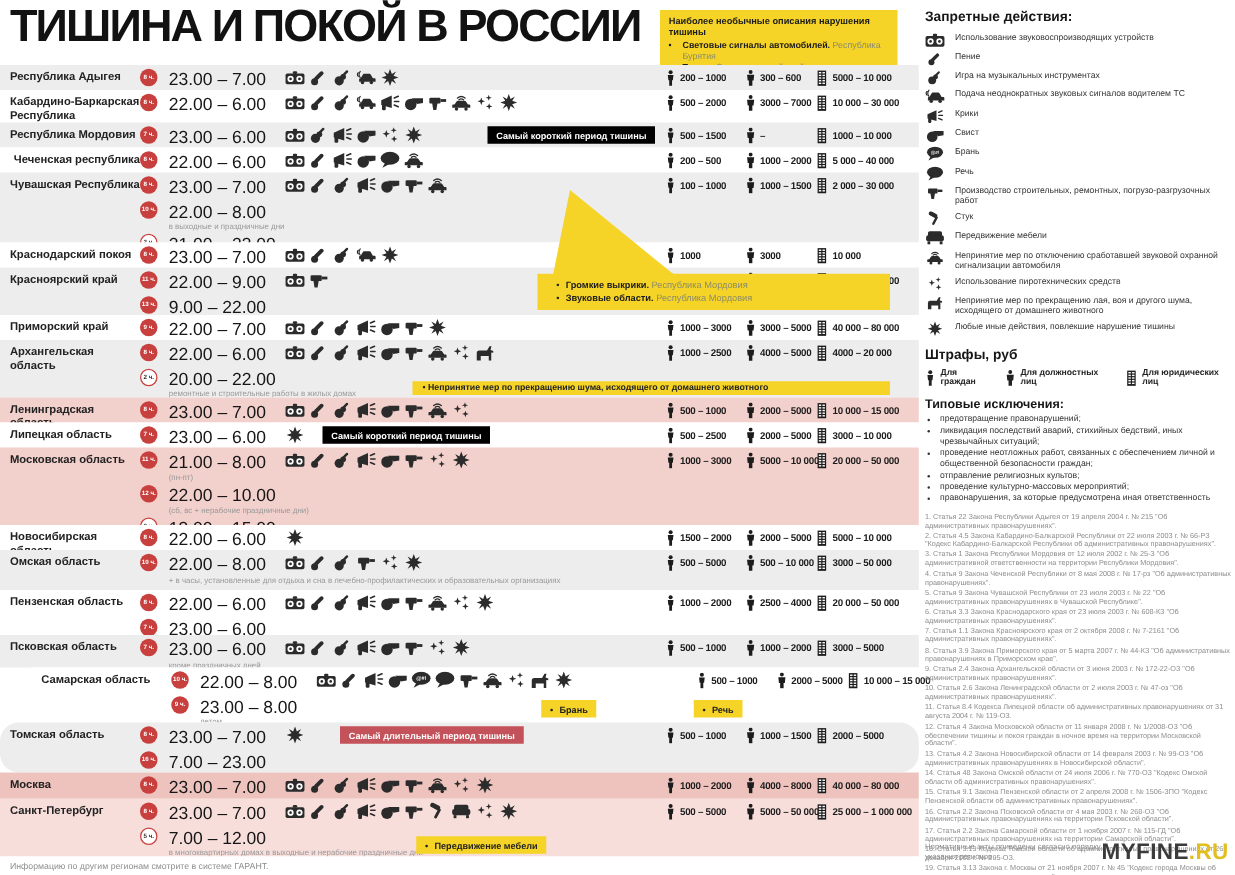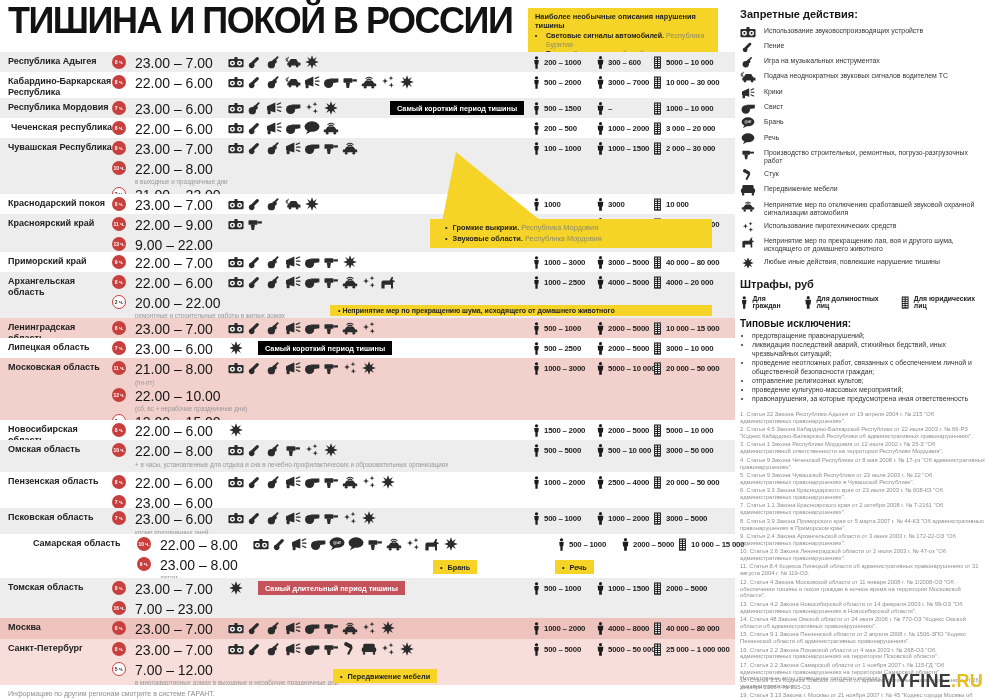--- a/index.html
+++ b/index.html
@@ -483,21 +483,21 @@
                 <rect x="5.6" y="4.6" width="2.4" height="1.4"></rect>
                 <rect x="2" y="7.2" width="2.4" height="1.4"></rect>
                 <rect x="5.6" y="7.2" width="2.4" height="1.4"></rect>
                 <rect x="2" y="9.8" width="2.4" height="1.4"></rect>
                 <rect x="5.6" y="9.8" width="2.4" height="1.4"></rect>
                 <rect x="2" y="12.4" width="2.4" height="1.4"></rect>
                 <rect x="5.6" y="12.4" width="2.4" height="1.4"></rect>
               </g>
             </svg>
           </span>
-          <span class="fval">3 000 – 20 000</span>
+          <span class="fval">5 000 – 40 000</span>
         </div>
       </div>
       <div class="row g" style="height: 56px;">
         <div class="rname">Чувашская Республика</div>
         <div class="periods">
           <div class="period">
             <span class="clock">8 ч.</span>
             <div class="ptw">
               <div class="ptime">23.00 – 7.00</div>
             </div>
@@ -1792,21 +1792,21 @@
         </div>
         <div class="badge yellow" style="left: 408px; top: 26px;">
           <span class="bdot">•</span>
           <span>Брань</span>
         </div>
         <div class="badge yellow" style="left: 530px; top: 26px;">
           <span class="bdot">•</span>
           <span>Речь</span>
         </div>
       </div>
-      <div class="row g" style="height: 40px;">
+      <div class="row g" style="height: 40px; border-radius: 15px;">
         <div class="rname">Томская область</div>
         <div class="periods">
           <div class="period">
             <span class="clock">8 ч.</span>
             <div class="ptw">
               <div class="ptime">23.00 – 7.00</div>
             </div>
           </div>
           <div class="period">
             <span class="clock">16 ч.</span>
@@ -1854,21 +1854,21 @@
                 <rect x="5.6" y="7.2" width="2.4" height="1.4"></rect>
                 <rect x="2" y="9.8" width="2.4" height="1.4"></rect>
                 <rect x="5.6" y="9.8" width="2.4" height="1.4"></rect>
                 <rect x="2" y="12.4" width="2.4" height="1.4"></rect>
                 <rect x="5.6" y="12.4" width="2.4" height="1.4"></rect>
               </g>
             </svg>
           </span>
           <span class="fval">2000 – 5000</span>
         </div>
-        <div class="badge red" style="left: 258px; top: 3px;">
+        <div class="badge red" style="left: 272px; top: 3px;">
           <span>Самый длительный период тишины</span>
         </div>
       </div>
       <div class="row ps" style="height: 21px;">
         <div class="rname">Москва</div>
         <div class="periods">
           <div class="period">
             <span class="clock">8 ч.</span>
             <div class="ptw">
               <div class="ptime">23.00 – 7.00</div>

